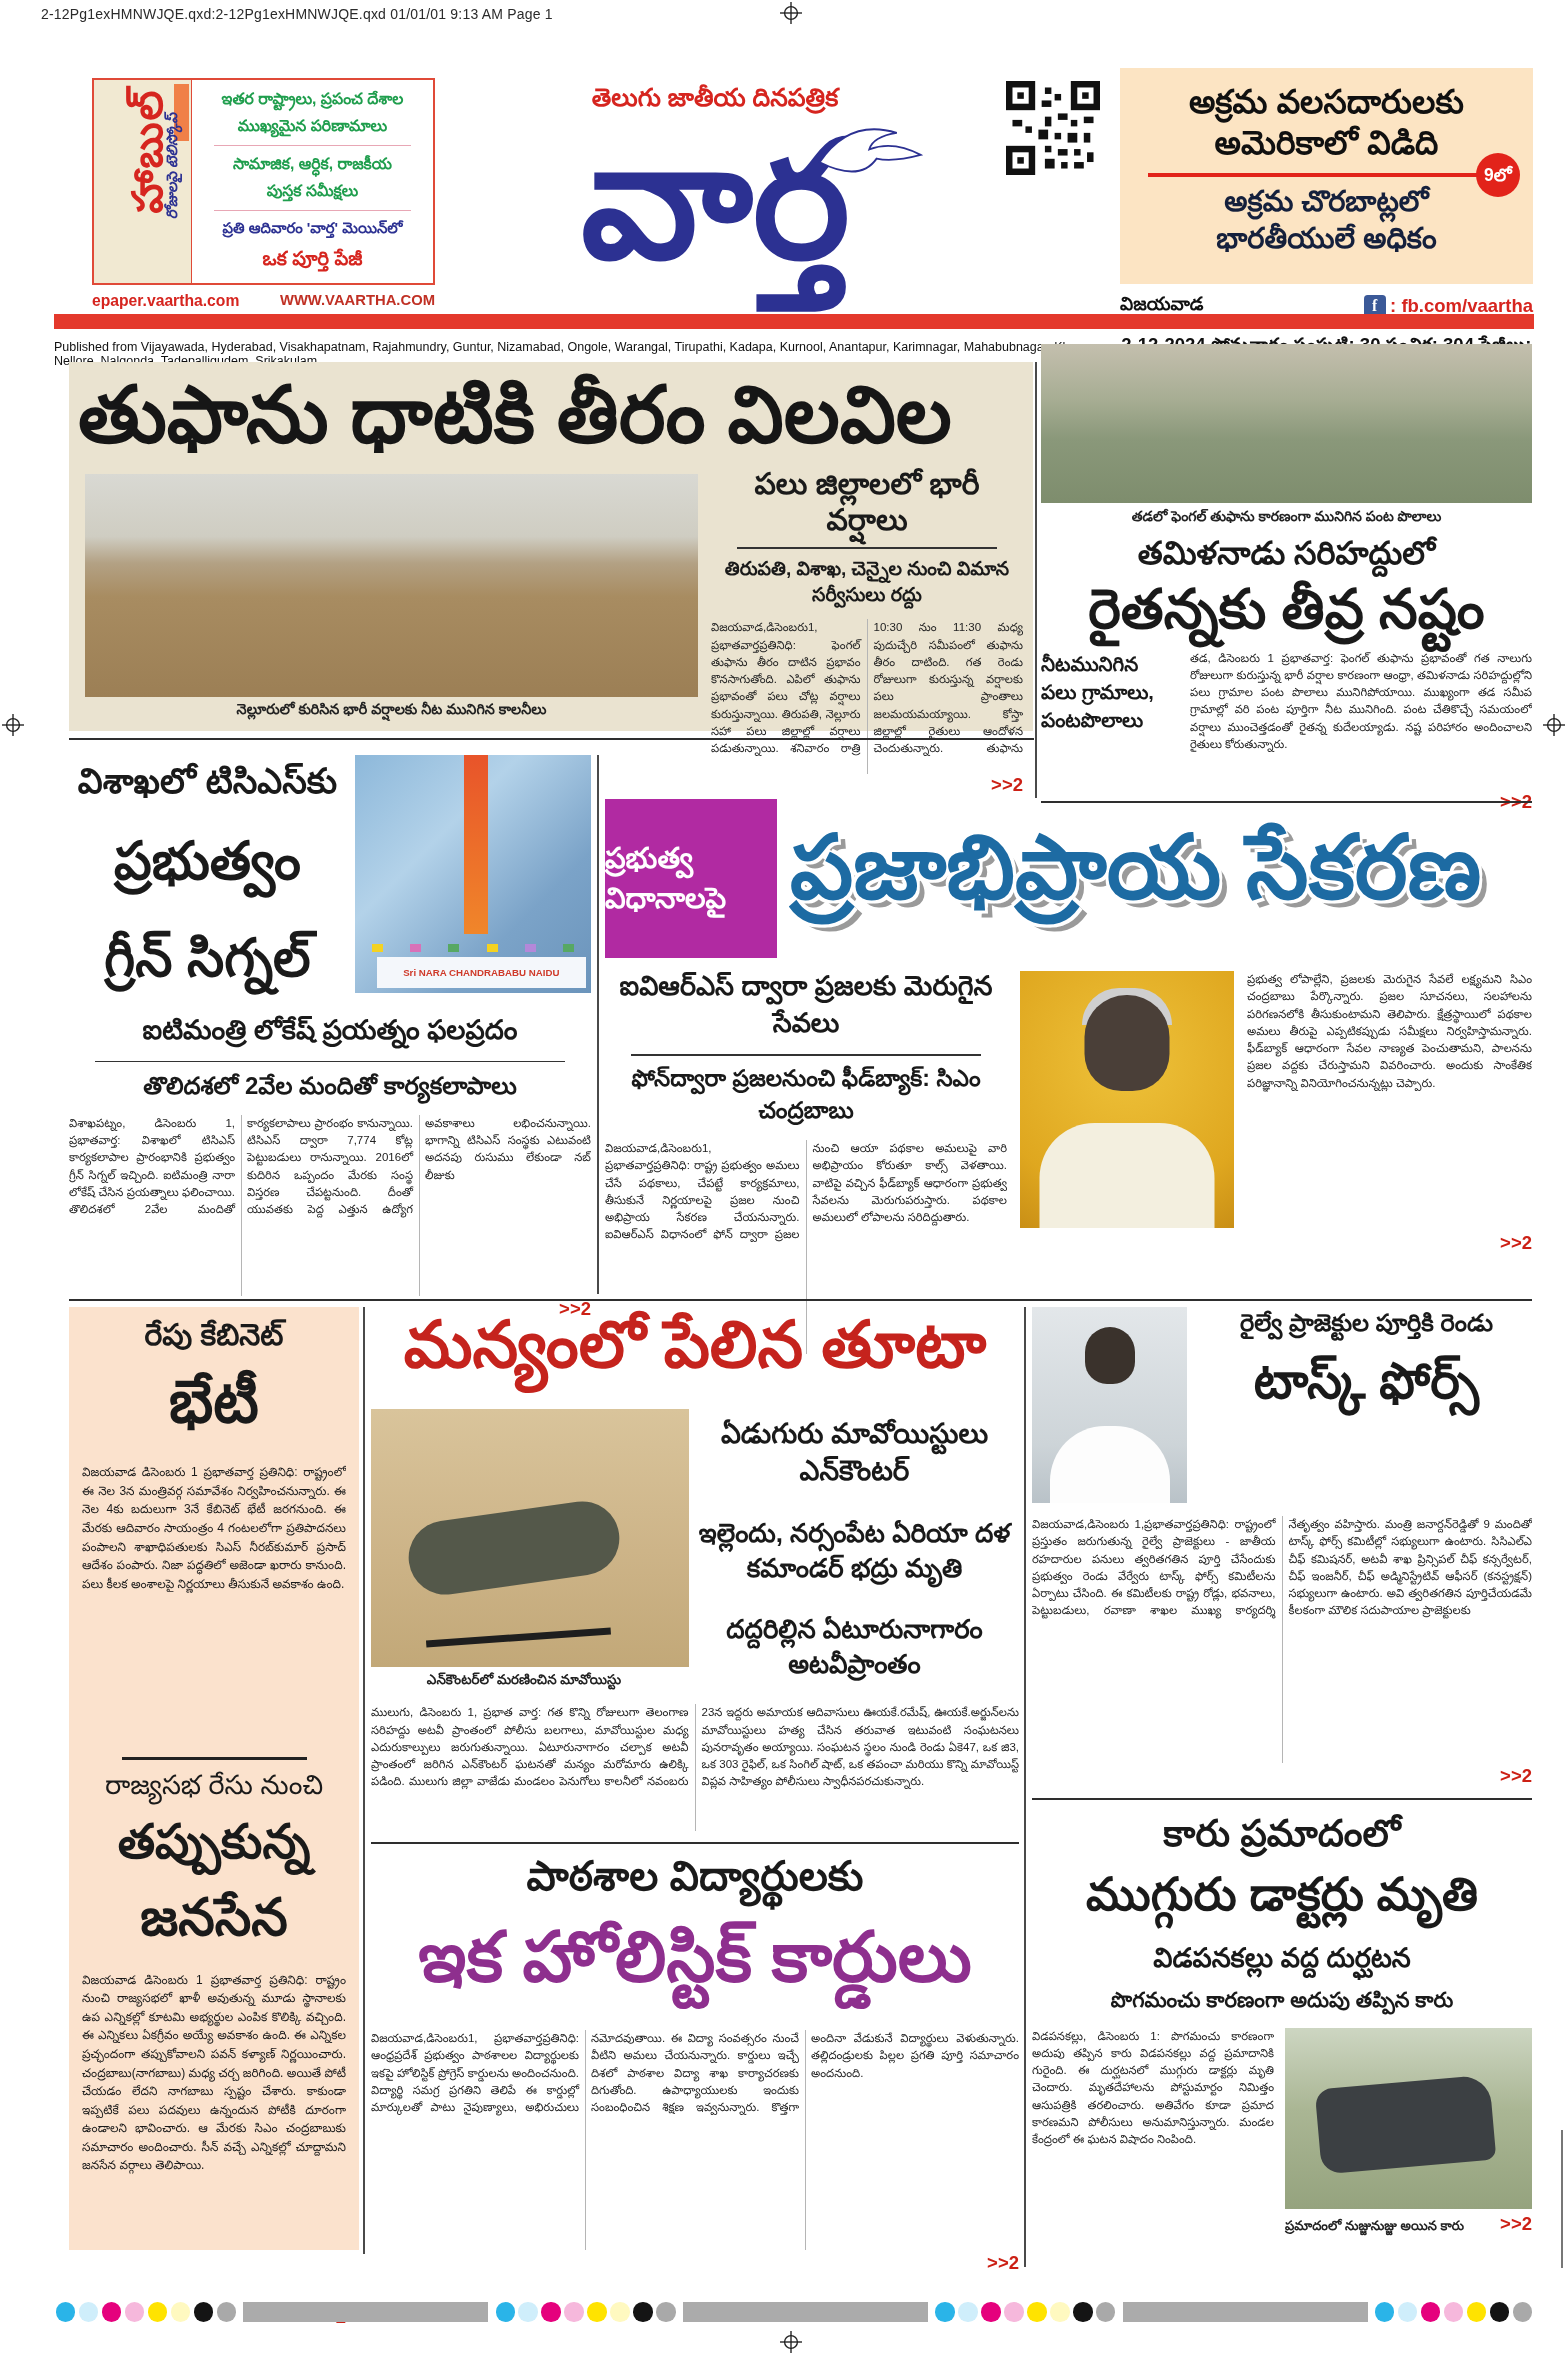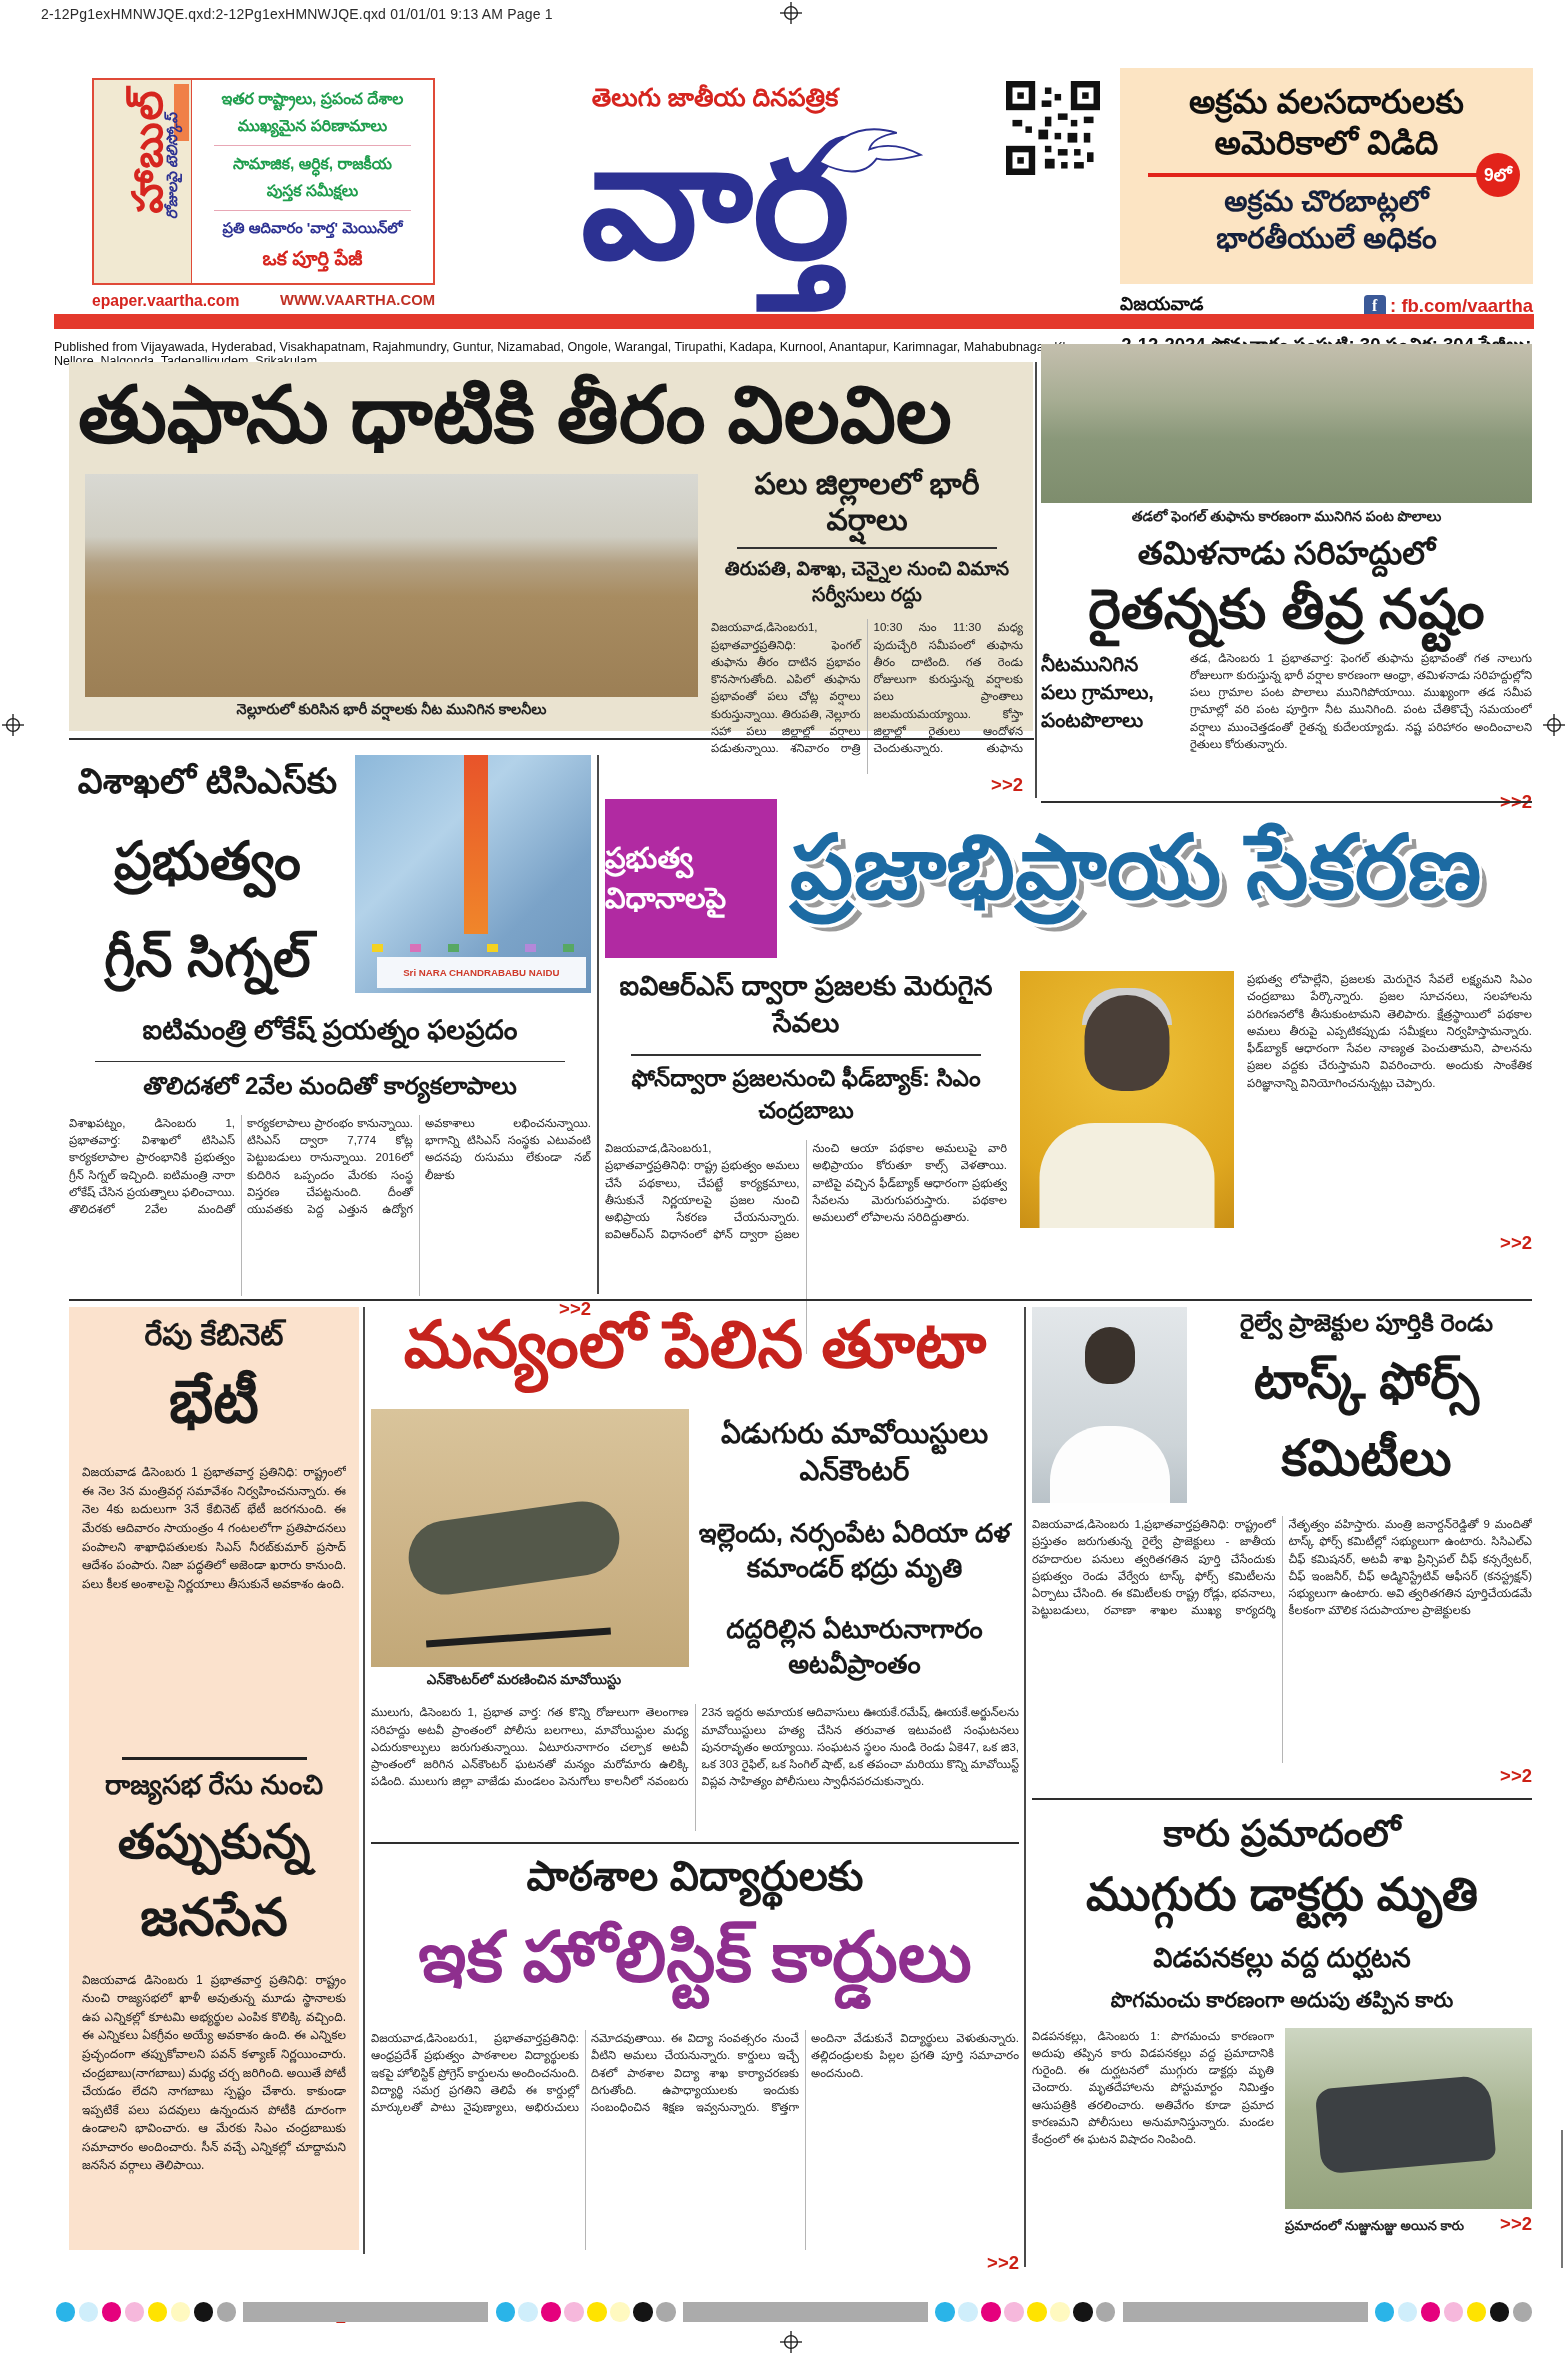--- a/index.html
+++ b/index.html
@@ -146,21 +146,21 @@
 
   
   #hr-band2 { left:69px; top:1299px; width:1463px; }
 
   
   #peach { left:69px; top:1307px; width:290px; height:943px; background:#fbe2cd; padding:11px 13px; }
   #cab-k { font-size:30px; font-weight:800; }
   #cab-h { font-size:59px; font-weight:800; margin-top:9.2px; }
   #cab-body { font-size:12px; line-height:1.55; text-align:justify; margin-top:13px; height:277px; overflow:hidden; }
   #jan-div { width:185px; height:3.7px; background:#222; margin:16.6px auto 9.2px auto; }
-  #jan-k { font-size:27px; font-weight:700; }
+  #jan-k { font-size:27px; font-weight:400; }
   #jan-h1 { font-size:48px; font-weight:800; margin-top:7.4px; }
   #jan-h2 { font-size:52px; font-weight:800; margin-top:5.5px; }
   #jan-body { font-size:12px; line-height:1.55; text-align:justify; margin-top:11px; height:332px; overflow:hidden; }
   #jan-morerow { text-align:right; margin-top:3.7px; }
   #vr-b3a { left:363px; top:1307px; height:947px; }
 
   
   #mao { left:371px; top:1307px; width:648px; }
   #mao-head { font-size:65px; font-weight:800; color:#c5231d; white-space:nowrap; }
   #mao-row { display:flex; gap:13px; margin-top:11px; }
@@ -464,21 +464,20 @@
 
   <div class="abs" id="rail">
     <div id="rail-row">
       <div id="rail-photo">
         <div class="head-shape"></div>
         <div class="shirt-shape"></div>
       </div>
       <div id="rail-hcol">
         <div class="ctr" id="rail-k">రైల్వే ప్రాజెక్టుల పూర్తికి రెండు</div>
         <div class="ctr" id="rail-h1">టాస్క్ ఫోర్స్</div>
-        <div class="ctr" id="rail-h2">కమిటీలు</div>
       </div>
     </div>
     <div class="body-txt cols2" id="rail-body">విజయవాడ,డిసెంబరు 1,ప్రభాతవార్తప్రతినిధి: రాష్ట్రంలో ప్రస్తుతం జరుగుతున్న రైల్వే ప్రాజెక్టులు - జాతీయ రహదారుల పనులు త్వరితగతిన పూర్తి చేసేందుకు ప్రభుత్వం రెండు వేర్వేరు టాస్క్ ఫోర్స్ కమిటీలను ఏర్పాటు చేసింది. ఈ కమిటీలకు రాష్ట్ర రోడ్లు, భవనాలు, పెట్టుబడులు, రవాణా శాఖల ముఖ్య కార్యదర్శి నేతృత్వం వహిస్తారు. మంత్రి జనార్దన్‌రెడ్డితో 9 మందితో టాస్క్ ఫోర్స్ కమిటీల్లో సభ్యులుగా ఉంటారు. సిసిఎల్ఎ చీఫ్ కమిషనర్, అటవీ శాఖ ప్రిన్సిపల్ చీఫ్ కన్సర్వేటర్, చీఫ్ ఇంజనీర్, చీఫ్ అడ్మినిస్ట్రేటివ్ ఆఫీసర్ (కనస్ట్రక్షన్) సభ్యులుగా ఉంటారు. అవి త్వరితగతిన పూర్తిచేయడమే కీలకంగా మౌలిక సదుపాయాల ప్రాజెక్టులకు</div>
     <div id="rail-morerow">
       <span class="more">&gt;&gt;2</span>
     </div>
     <div id="hr-rail"></div>
 
     <div class="ctr" id="doc-h1">కారు ప్రమాదంలో</div>
     <div class="ctr" id="doc-h2">ముగ్గురు డాక్టర్లు మృతి</div>

